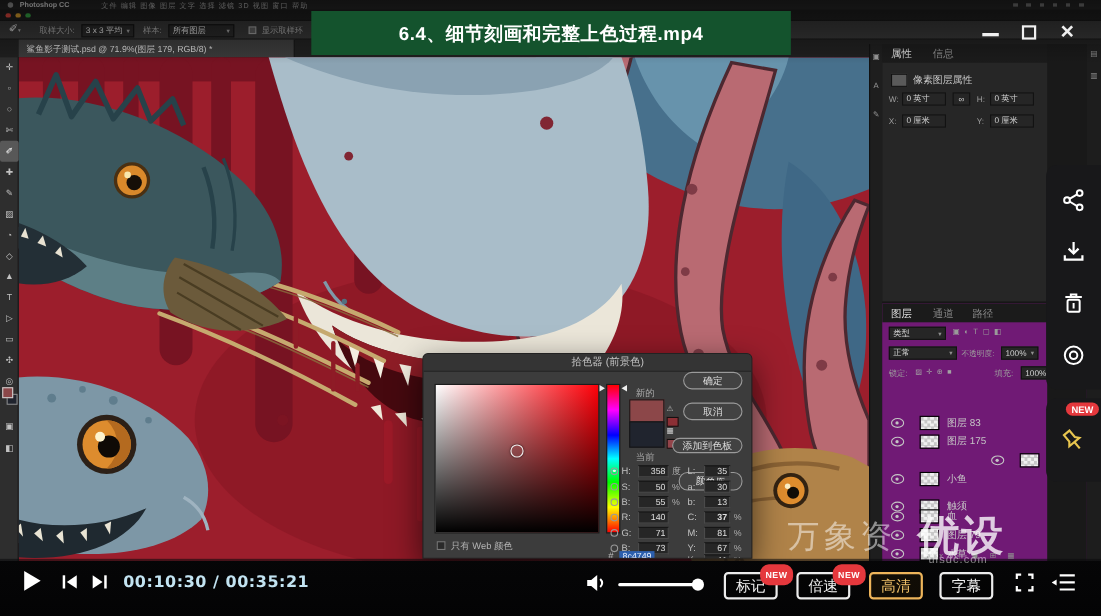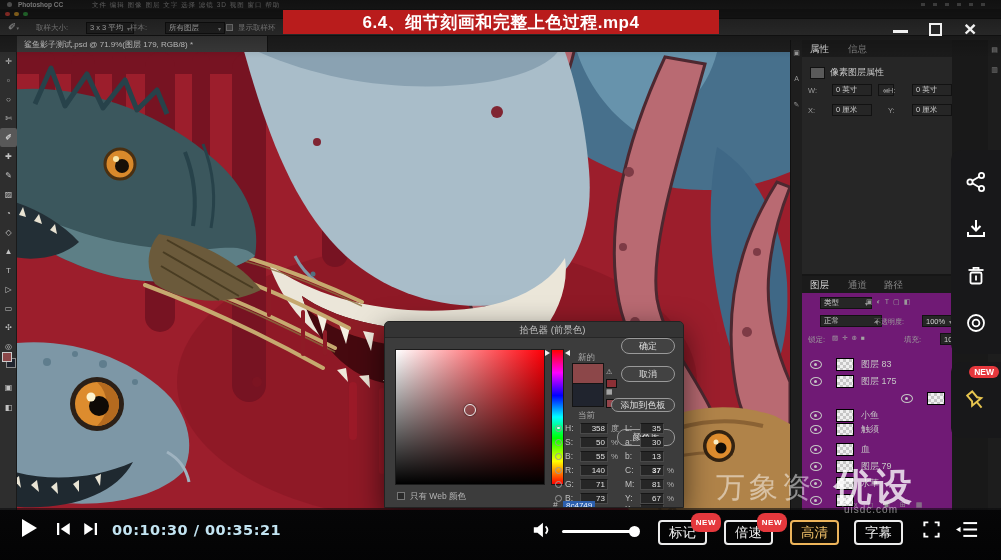--- a/index.html
+++ b/index.html
@@ -3,28 +3,28 @@
 <meta charset="utf-8">
 <style>
   html,body{margin:0;padding:0;background:#000;}
   #stage{position:relative;width:1001px;height:560px;background:#000;overflow:hidden;
          font-family:"Liberation Sans","DejaVu Sans",sans-serif;color:#ccc;}
   .abs{position:absolute;}
   .nosel{user-select:none;}
   
   .psbar{background:#262626;}
   .vbox{background:#262626;border:1px solid #121212;color:#d2d2d2;font-size:7.5px;
-        display:flex;align-items:center;padding:0 3px;height:12px;box-sizing:border-box;white-space:nowrap;margin-left:12px;}
+        display:flex;align-items:center;padding:0 3px;height:12px;box-sizing:border-box;white-space:nowrap;}
   .vbox .caret{margin-left:auto;color:#8f8f8f;font-size:6px;}
   .lbl{font-size:7.5px;color:#9c9c9c;white-space:nowrap;}
   .tool{width:17px;height:19px;display:flex;align-items:center;justify-content:center;
         font-size:8px;color:#c2c2c2;}
   .tool.sel{background:#585858;border-radius:2px;color:#fff;}
   
-  .lrow{position:absolute;left:0;width:186px;height:17px;display:flex;align-items:center;}
+  .lrow{position:absolute;left:0;width:186px;height:17px;display:flex;align-items:center;margin-top:20px;}
   .eye{width:10px;height:7px;border:1px solid #c4c4c4;border-radius:50%;position:relative;margin-left:8px;}
   .eye:after{content:"";position:absolute;left:2.5px;top:1.5px;width:3px;height:3px;background:#c4c4c4;border-radius:50%;}
   .thumb{width:16px;height:11px;border:1px solid #000;margin-left:14px;
          background-image:conic-gradient(#f0f0f0 25%,#c7c7c7 0 50%,#f0f0f0 0 75%,#c7c7c7 0);
          background-size:6px 6px;}
   .lname{font-size:9px;color:#c6c6c6;margin-left:7px;white-space:nowrap;}
   
   .dlgbtn{position:absolute;background:#424242;border:1px solid #9a9a9a;border-radius:8px;
           color:#dedede;font-size:9px;display:flex;align-items:center;justify-content:center;box-sizing:border-box;}
   .prow{position:absolute;display:flex;align-items:center;gap:3px;height:12px;}
@@ -319,21 +319,21 @@
       <div class="lrow" style="top:114px;justify-content:flex-end;">
           <span class="eye"></span>
           <span class="thumb"></span>
           <span class="lname">小鱼高光</span>
         </div>
       <div class="lrow" style="top:131px;">
           <span class="eye"></span>
           <span class="thumb"></span>
           <span class="lname">小鱼</span>
         </div>
-      <div class="lrow" style="top:145px;">
+      <div class="lrow" style="top:156px;">
           <span class="eye"></span>
           <span class="thumb"></span>
           <span class="lname">触须</span>
         </div>
       <div class="lrow" style="top:165px;">
           <span class="eye"></span>
           <span class="thumb"></span>
           <span class="lname">血</span>
         </div>
       <div class="lrow" style="top:182px;">
@@ -470,21 +470,21 @@
         <span style="background:#2c5fae;color:#eaf2fd;font-size:8px;padding:0 3px;height:9px;line-height:9px;">8c4749</span>
       </div>
 
       <span class="abs" style="left:12px;top:170px;width:8px;height:8px;border:1px solid #777;background:#2a2a2a;box-sizing:border-box;"></span>
       <span style="position:absolute;left:25px;top:169px;font-size:8.5px;color:#b5b5b5;">只有 Web 颜色</span>
     </div>
 
   </div>
 
   <div class="abs" style="left:0;top:0;width:1001px;height:58px;background:linear-gradient(to bottom,rgba(0,0,0,.55),rgba(0,0,0,0));pointer-events:none;"></div>
-  <div class="abs" style="left:283px;top:10px;width:436px;height:24px;background:#b91c1c;display:flex;align-items:center;justify-content:center;">
+  <div class="abs" style="left:283px;top:10px;width:436px;height:40px;background:#14532d;display:flex;align-items:center;justify-content:center;">
     <span style="font-size:17px;font-weight:600;color:#fff;letter-spacing:.5px;">6.4、细节刻画和完整上色过程.mp4</span>
   </div>
 
   <span class="abs" style="left:893px;top:30px;width:15px;height:2.5px;background:#f0f0f0;"></span>
   <span class="abs" style="left:929px;top:23px;width:13px;height:13px;border:2.5px solid #f0f0f0;box-sizing:border-box;"></span>
   <span class="abs" style="left:964px;top:17px;font-size:21px;color:#f0f0f0;font-weight:bold;">×</span>
 
   <div class="abs" style="left:0;top:508px;width:1001px;height:52px;background:linear-gradient(to bottom,rgba(10,10,12,.58),rgba(4,4,5,.85));">
     <svg class="abs" style="left:16px;top:8px;" width="24" height="24" viewBox="0 0 24 24">
         <path d="M6,3 L21,12 L6,21 Z" fill="#fff"></path>

